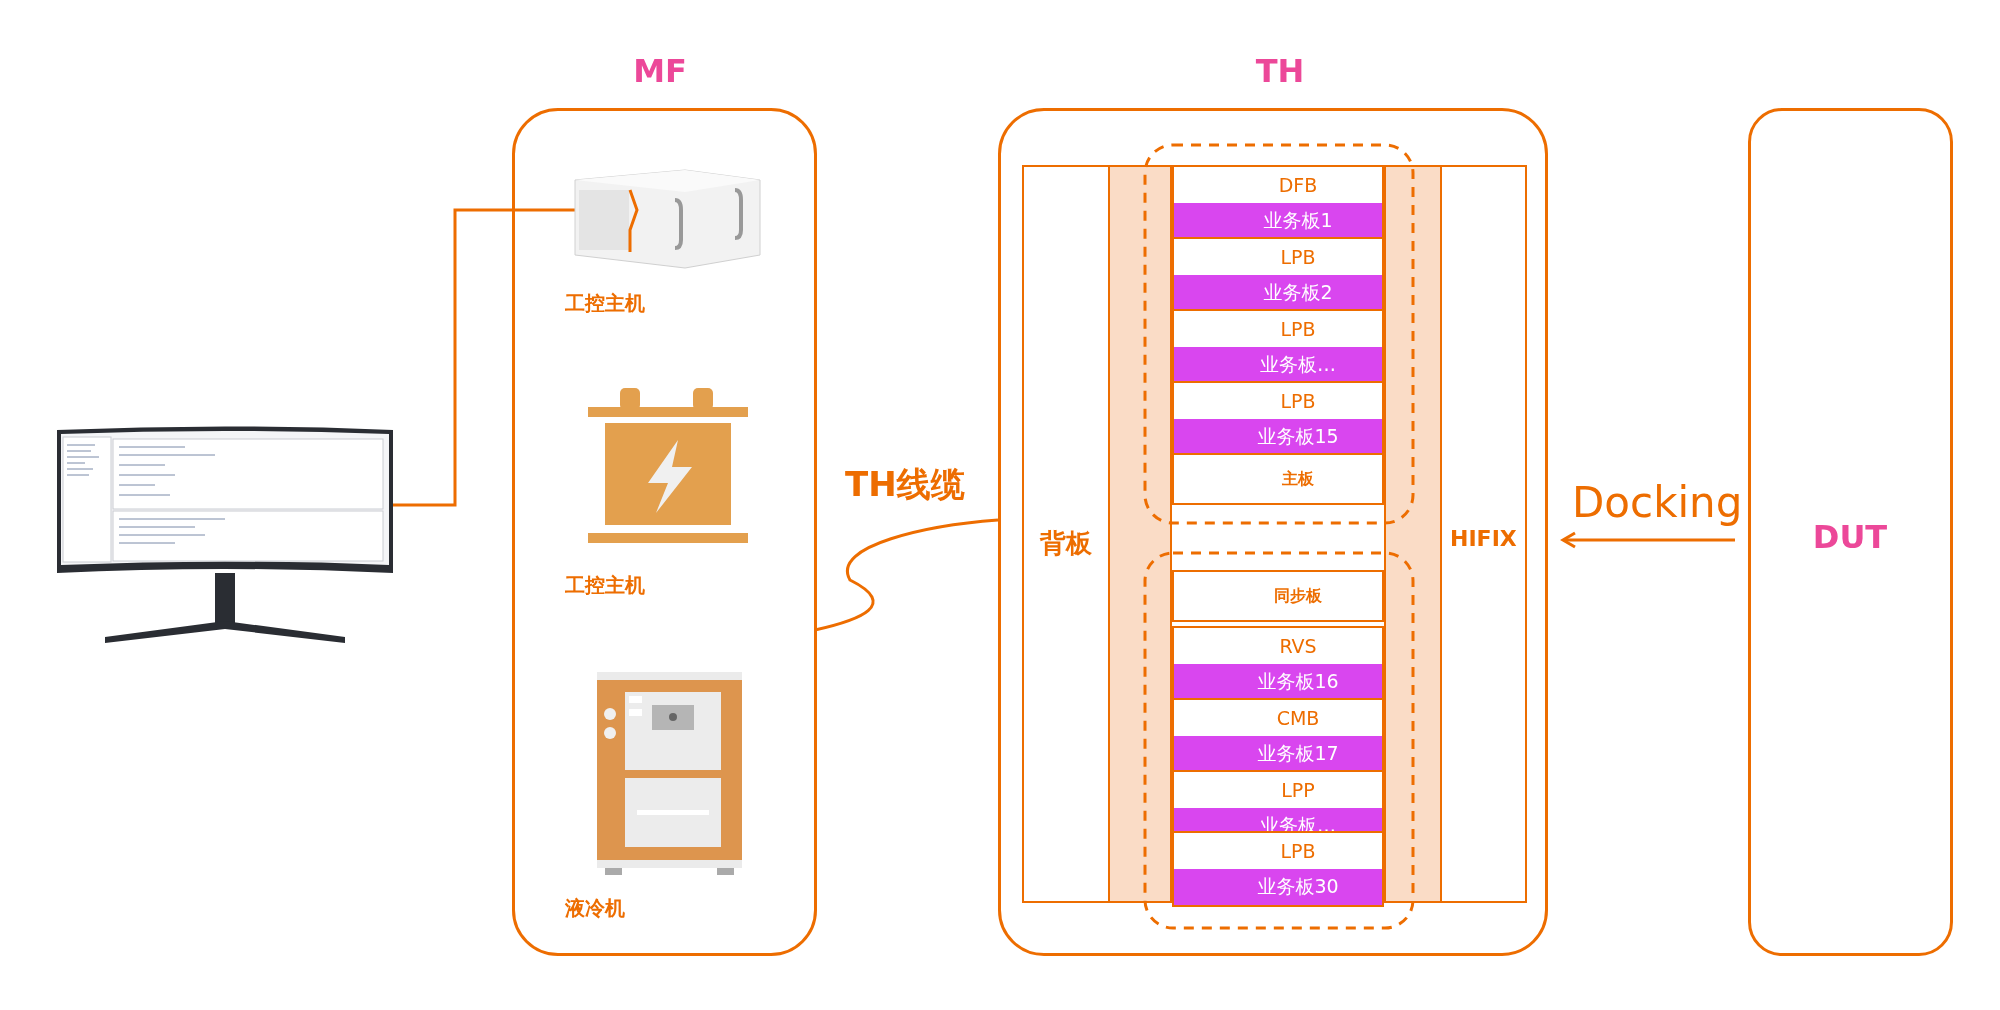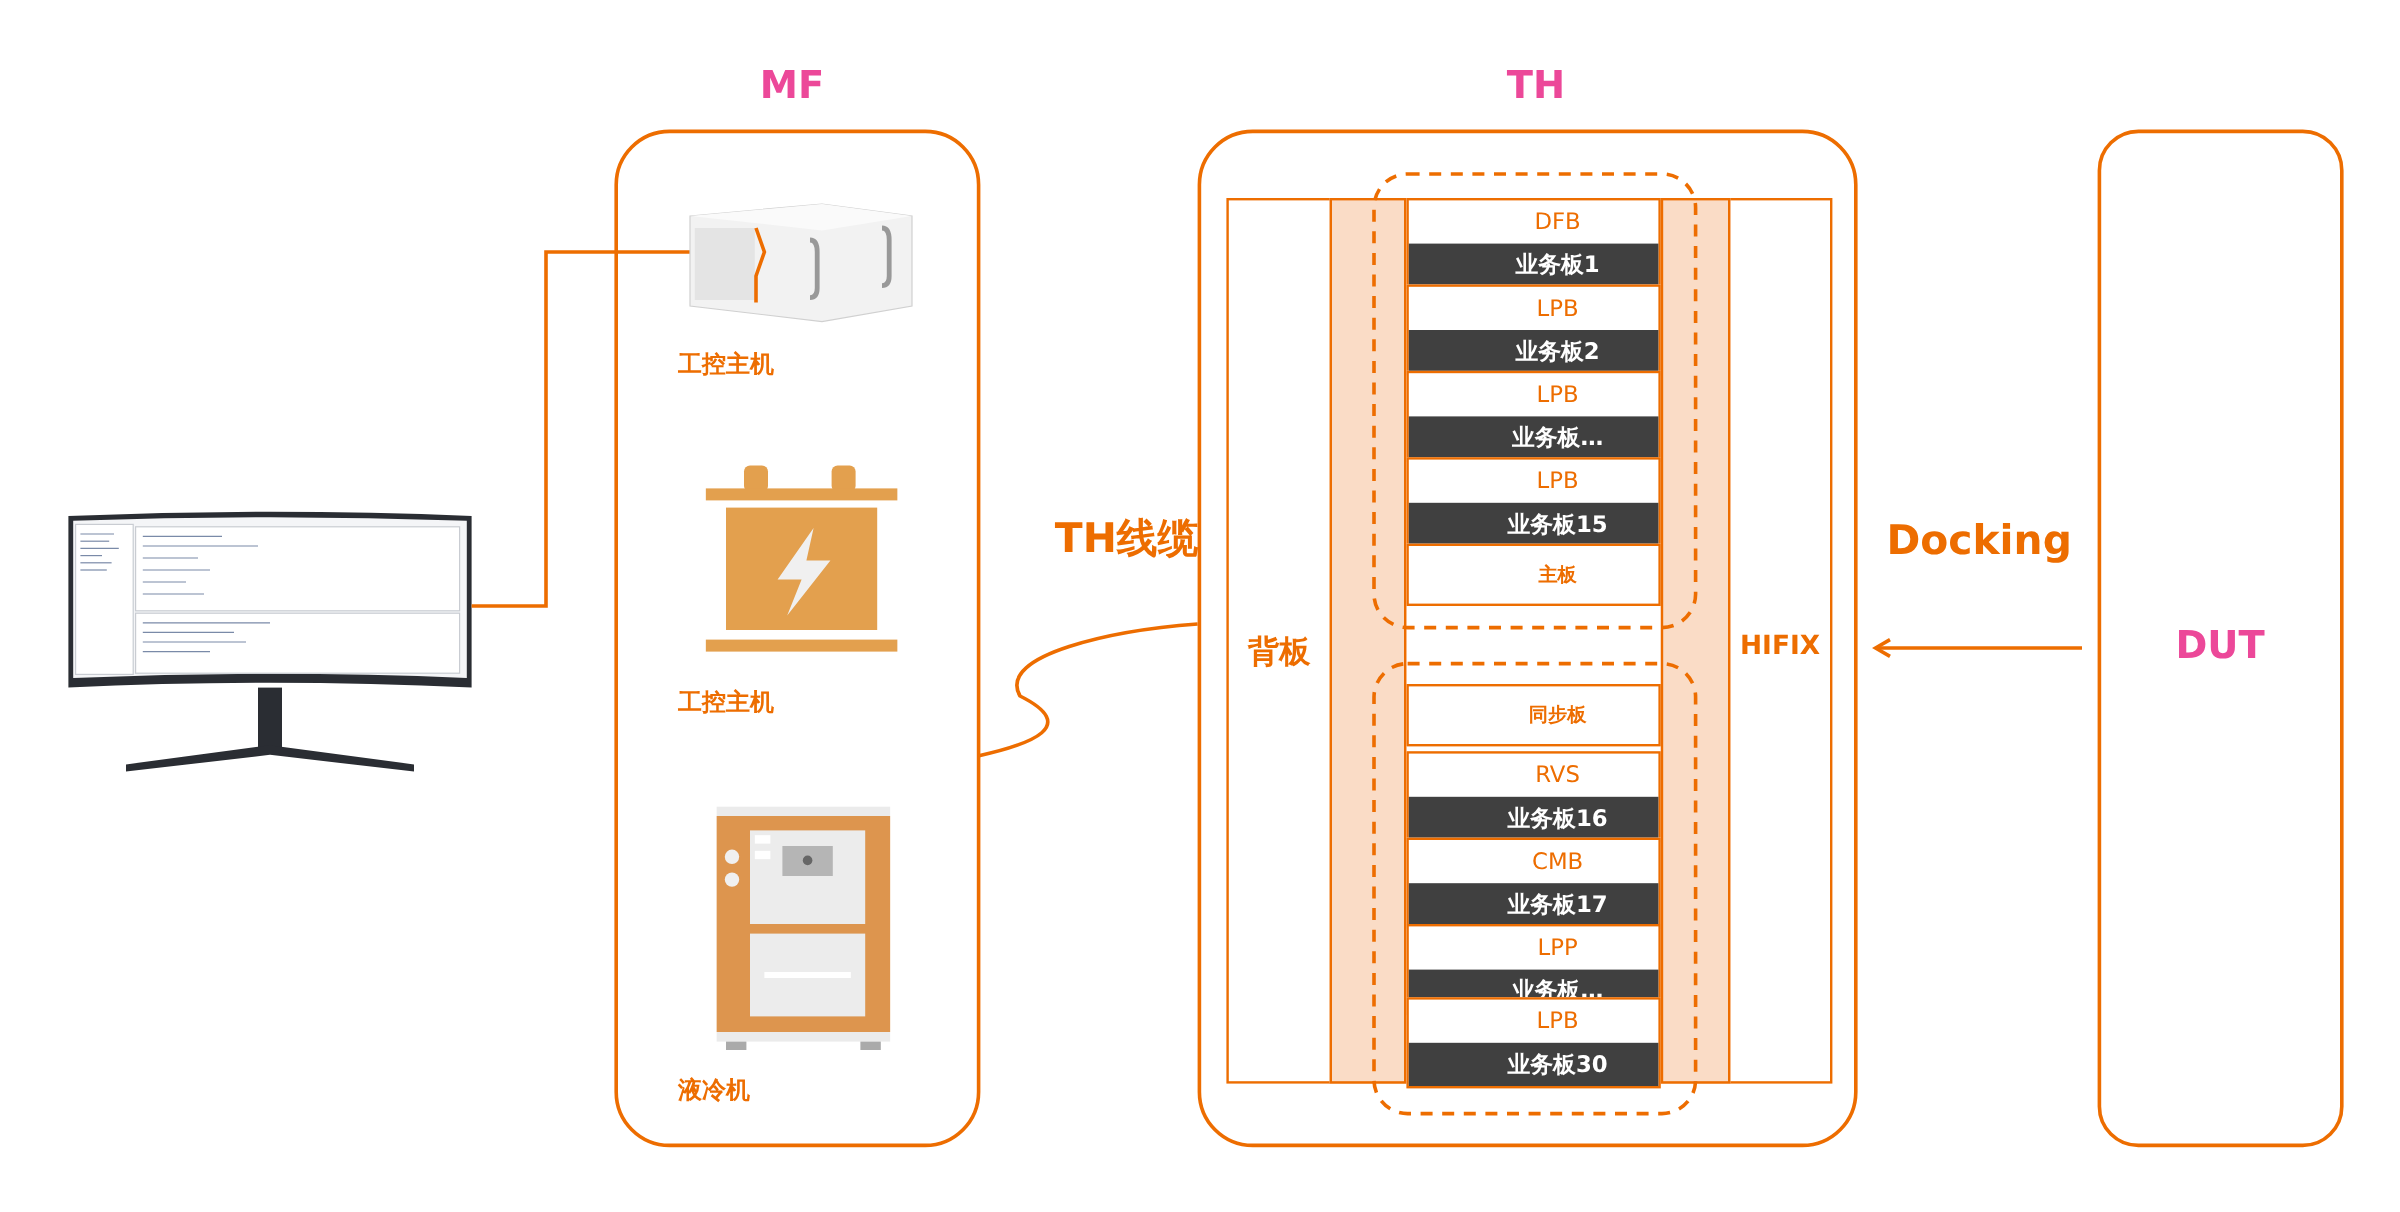--- a/index.html
+++ b/index.html
@@ -6,21 +6,21 @@
   body { width:2000px; height:1010px; position:relative; overflow:hidden;
          font-family:"DejaVu Sans", sans-serif; color:#ED6D00; }
   .abs { position:absolute; }
   .title { font-weight:bold; font-size:32px; color:#ec4899; text-align:center; }
   .panel { position:absolute; border:3px solid #ED6D00; border-radius:46px; box-sizing:border-box; }
   .caption { font-size:20px; color:#ED6D00; text-align:left; font-weight:bold; }
   .board { position:absolute; left:1172px; width:212px; box-sizing:border-box;
            border:2px solid #ED6D00; background:#fff; }
   .slot { height:36px; display:flex; align-items:center; justify-content:center;
           font-size:19px; color:#ED6D00;padding-left:40px; }
-  .slot.filled { background:#404040; color:#fff;font-weight:bold; }
+  .slot.filled { background:#d946ef; color:#fff; }
   .slot.big { height:48px; font-size:16px; font-weight:bold; }
   .rail { position:absolute; background:#FADCC6; border:2px solid #ED6D00; box-sizing:border-box; }
   svg { position:absolute; left:0; top:0; }
 </style>
 </head>
 <body>
 
 <div class="abs" style="left:55px;top:425px;width:340px;height:225px;">
   <svg width="340" height="225">
     <path d="M2 5 Q170 -2 338 5 L338 148 Q170 140 2 148 Z" fill="#2a2d33"></path>
@@ -103,22 +103,22 @@
     <rect x="32" y="24" width="13" height="7" fill="#fff"></rect>
     <rect x="32" y="37" width="13" height="7" fill="#fff"></rect>
     <rect x="55" y="33" width="42" height="25" fill="#b5b5b5"></rect>
     <circle cx="76" cy="45" r="4" fill="#666"></circle>
     <rect x="28" y="106" width="96" height="69" fill="#ececec"></rect>
     <rect x="40" y="138" width="72" height="5" fill="#fff"></rect>
   </svg>
 </div>
 <div class="abs caption" style="left:565px;top:895px;width:200px;">液冷机</div>
 
-<div class="abs" style="left:845px;top:426px;font-size:34px;font-weight:bold;margin-left:34px;">TH线缆</div>
-<div class="abs" style="left:1572px;top:431px;font-size:34px;font-weight:bold;">Docking</div>
+<div class="abs" style="left:845px;top:462px;font-size:34px;font-weight:bold;">TH线缆</div>
+<div class="abs" style="left:1572px;top:478px;font-size:42px;font-weight:normal;">Docking</div>
 
 <div class="abs" style="left:1022px;top:165px;width:505px;height:738px;border:2px solid #ED6D00;box-sizing:border-box;"></div>
 <div class="rail" style="left:1108px;top:165px;width:64px;height:738px;"></div>
 <div class="rail" style="left:1384px;top:165px;width:58px;height:738px;"></div>
 <div class="abs" style="left:1040px;top:526px;font-size:26px;font-weight:bold;">背板</div>
 <div class="abs" style="left:1450px;top:526px;font-size:22px;font-weight:bold;">HIFIX</div>
 
 <div class="board" style="top:165px;">
   <div class="slot">DFB</div>
   <div class="slot filled">业务板1</div>

